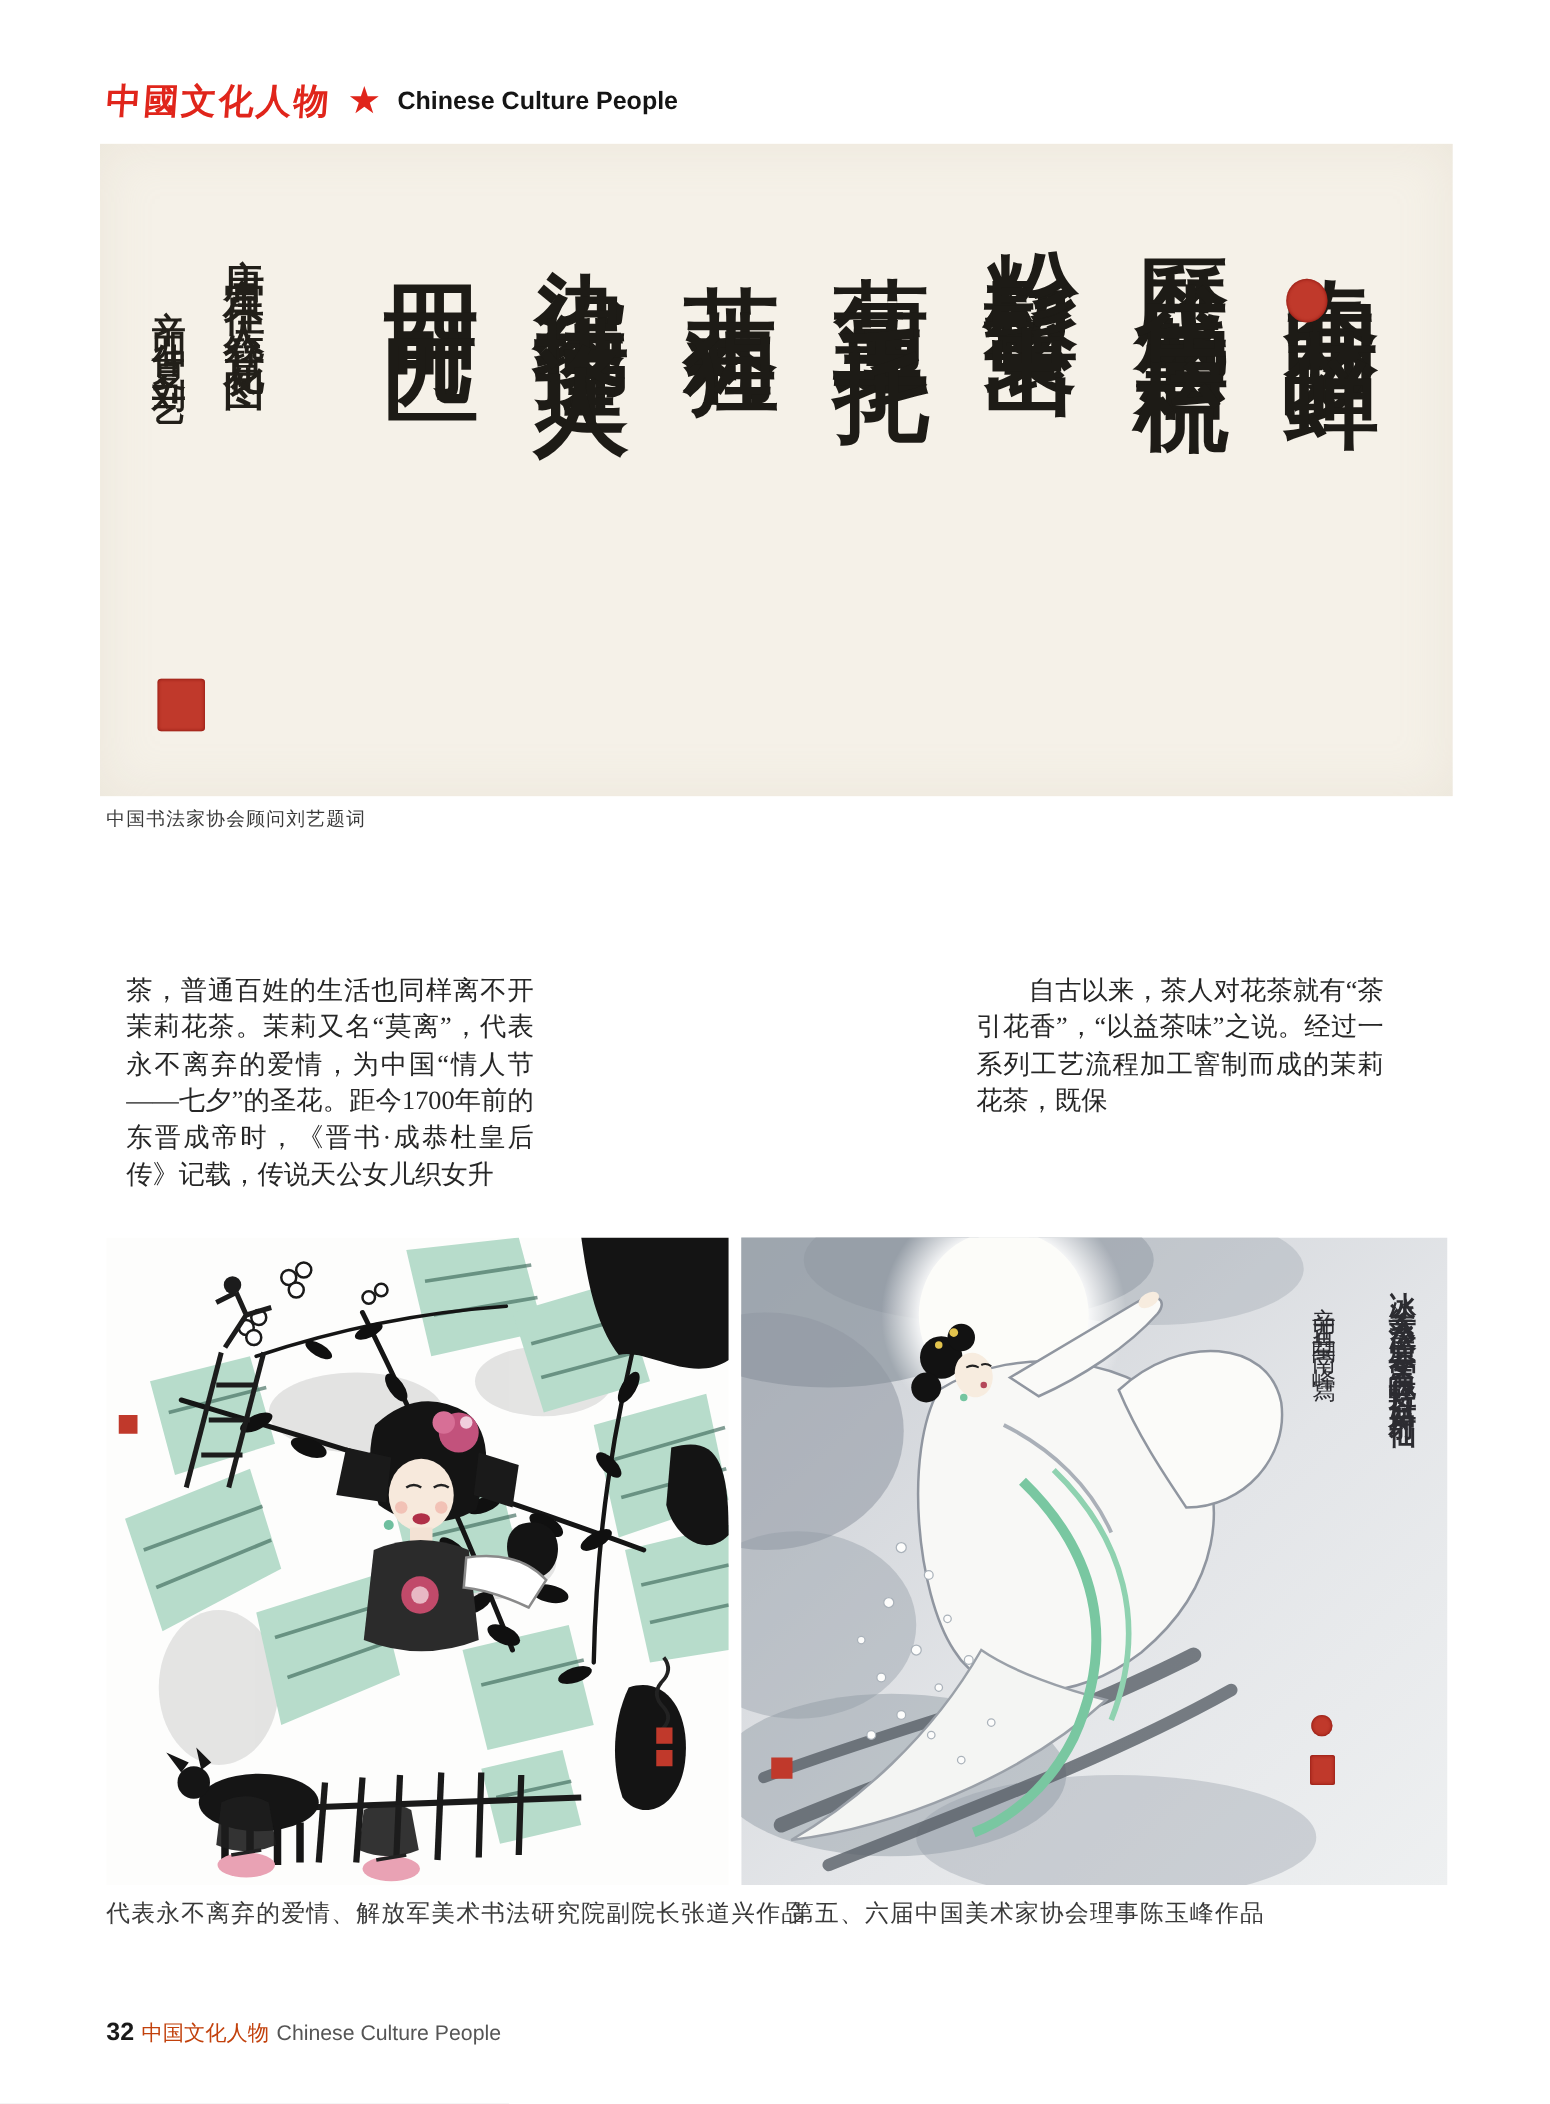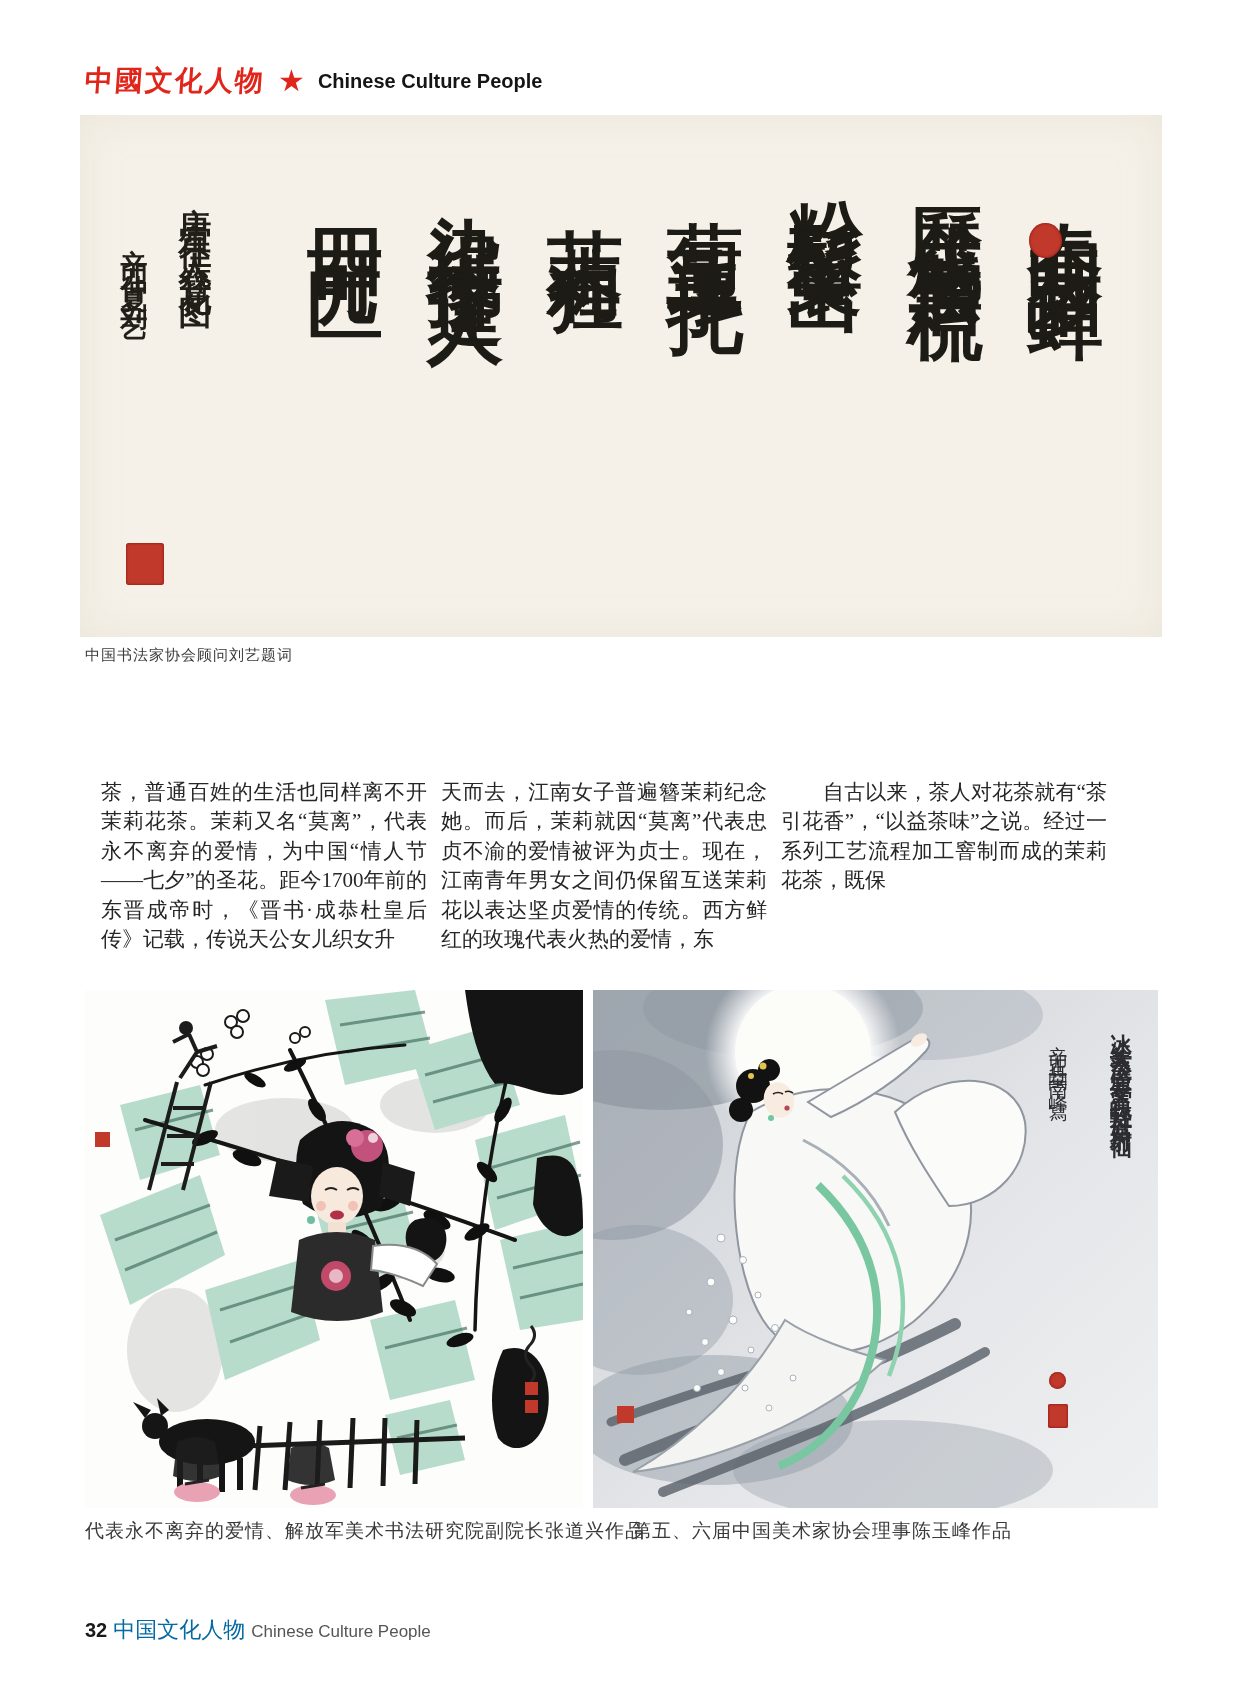--- a/index.html
+++ b/index.html
@@ -50,21 +50,21 @@
   .ins-sig{right:86px;top:40px;font-size:19px;letter-spacing:7px;}
   .ins-seal-1{position:absolute;right:92px;top:382px;width:17px;height:17px;border-radius:50%;}
   .ins-seal-2{position:absolute;right:90px;top:414px;width:20px;height:24px;border-radius:2px;}
   .art-caption{position:absolute;top:1518px;font-size:19px;color:#3a3a3a;letter-spacing:1px;}
   .art-caption.left{left:85px;} .art-caption.right{left:632px;}
 
   
   .footer{position:absolute;left:85px;top:1615px;display:flex;align-items:baseline;gap:6px;
           font-family:"Liberation Sans",sans-serif;}
   .page-num{font-weight:bold;font-size:20px;color:#1a1a1a;}
-  .footer-cn{font-size:22px;color:#0369a1;}
+  .footer-cn{font-size:17px;color:#c2410c;}
   .footer-en{font-size:17px;color:#555;}
 </style>
 </head>
 <body>
 
 <div class="page">
 
   <div class="header">
     <span class="logo-cn">中國文化人物</span>
     <span class="logo-star">★</span>
@@ -81,23 +81,20 @@
     <div class="cal-col c6">四可匹</div>
     <div class="cal-sig s1">唐寅佳人簪花图</div>
     <div class="cal-sig s2">辛卯仲夏刘艺</div>
     <div class="seal cal-seal-top"></div>
     <div class="seal cal-seal-sig"></div>
   </div>
   <div class="cal-caption">中国书法家协会顾问刘艺题词</div>
 
   <div class="article-col a0">
     <p>茶，普通百姓的生活也同样离不开茉莉花茶。茉莉又名“莫离”，代表永不离弃的爱情，为中国“情人节——七夕”的圣花。距今1700年前的东晋成帝时，《晋书·成恭杜皇后传》记载，传说天公女儿织女升</p>
-  </div>
-  <div class="article-col a1">
-    <p>天而去，江南女子普遍簪茉莉纪念她。而后，茉莉就因“莫离”代表忠贞不渝的爱情被评为贞士。现在，江南青年男女之间仍保留互送茉莉花以表达坚贞爱情的传统。西方鲜红的玫瑰代表火热的爱情，东</p>
   </div>
   <div class="article-col a2">
     <p class="indent">自古以来，茶人对花茶就有“茶引花香”，“以益茶味”之说。经过一系列工艺流程加工窨制而成的茉莉花茶，既保</p>
   </div>
 
   <div class="painting painting-left">
     <svg viewBox="0 0 498 518">
       <rect width="498" height="518" fill="#fdfdfc"></rect>
 
       <g fill="#bdbdbd" opacity="0.4">

